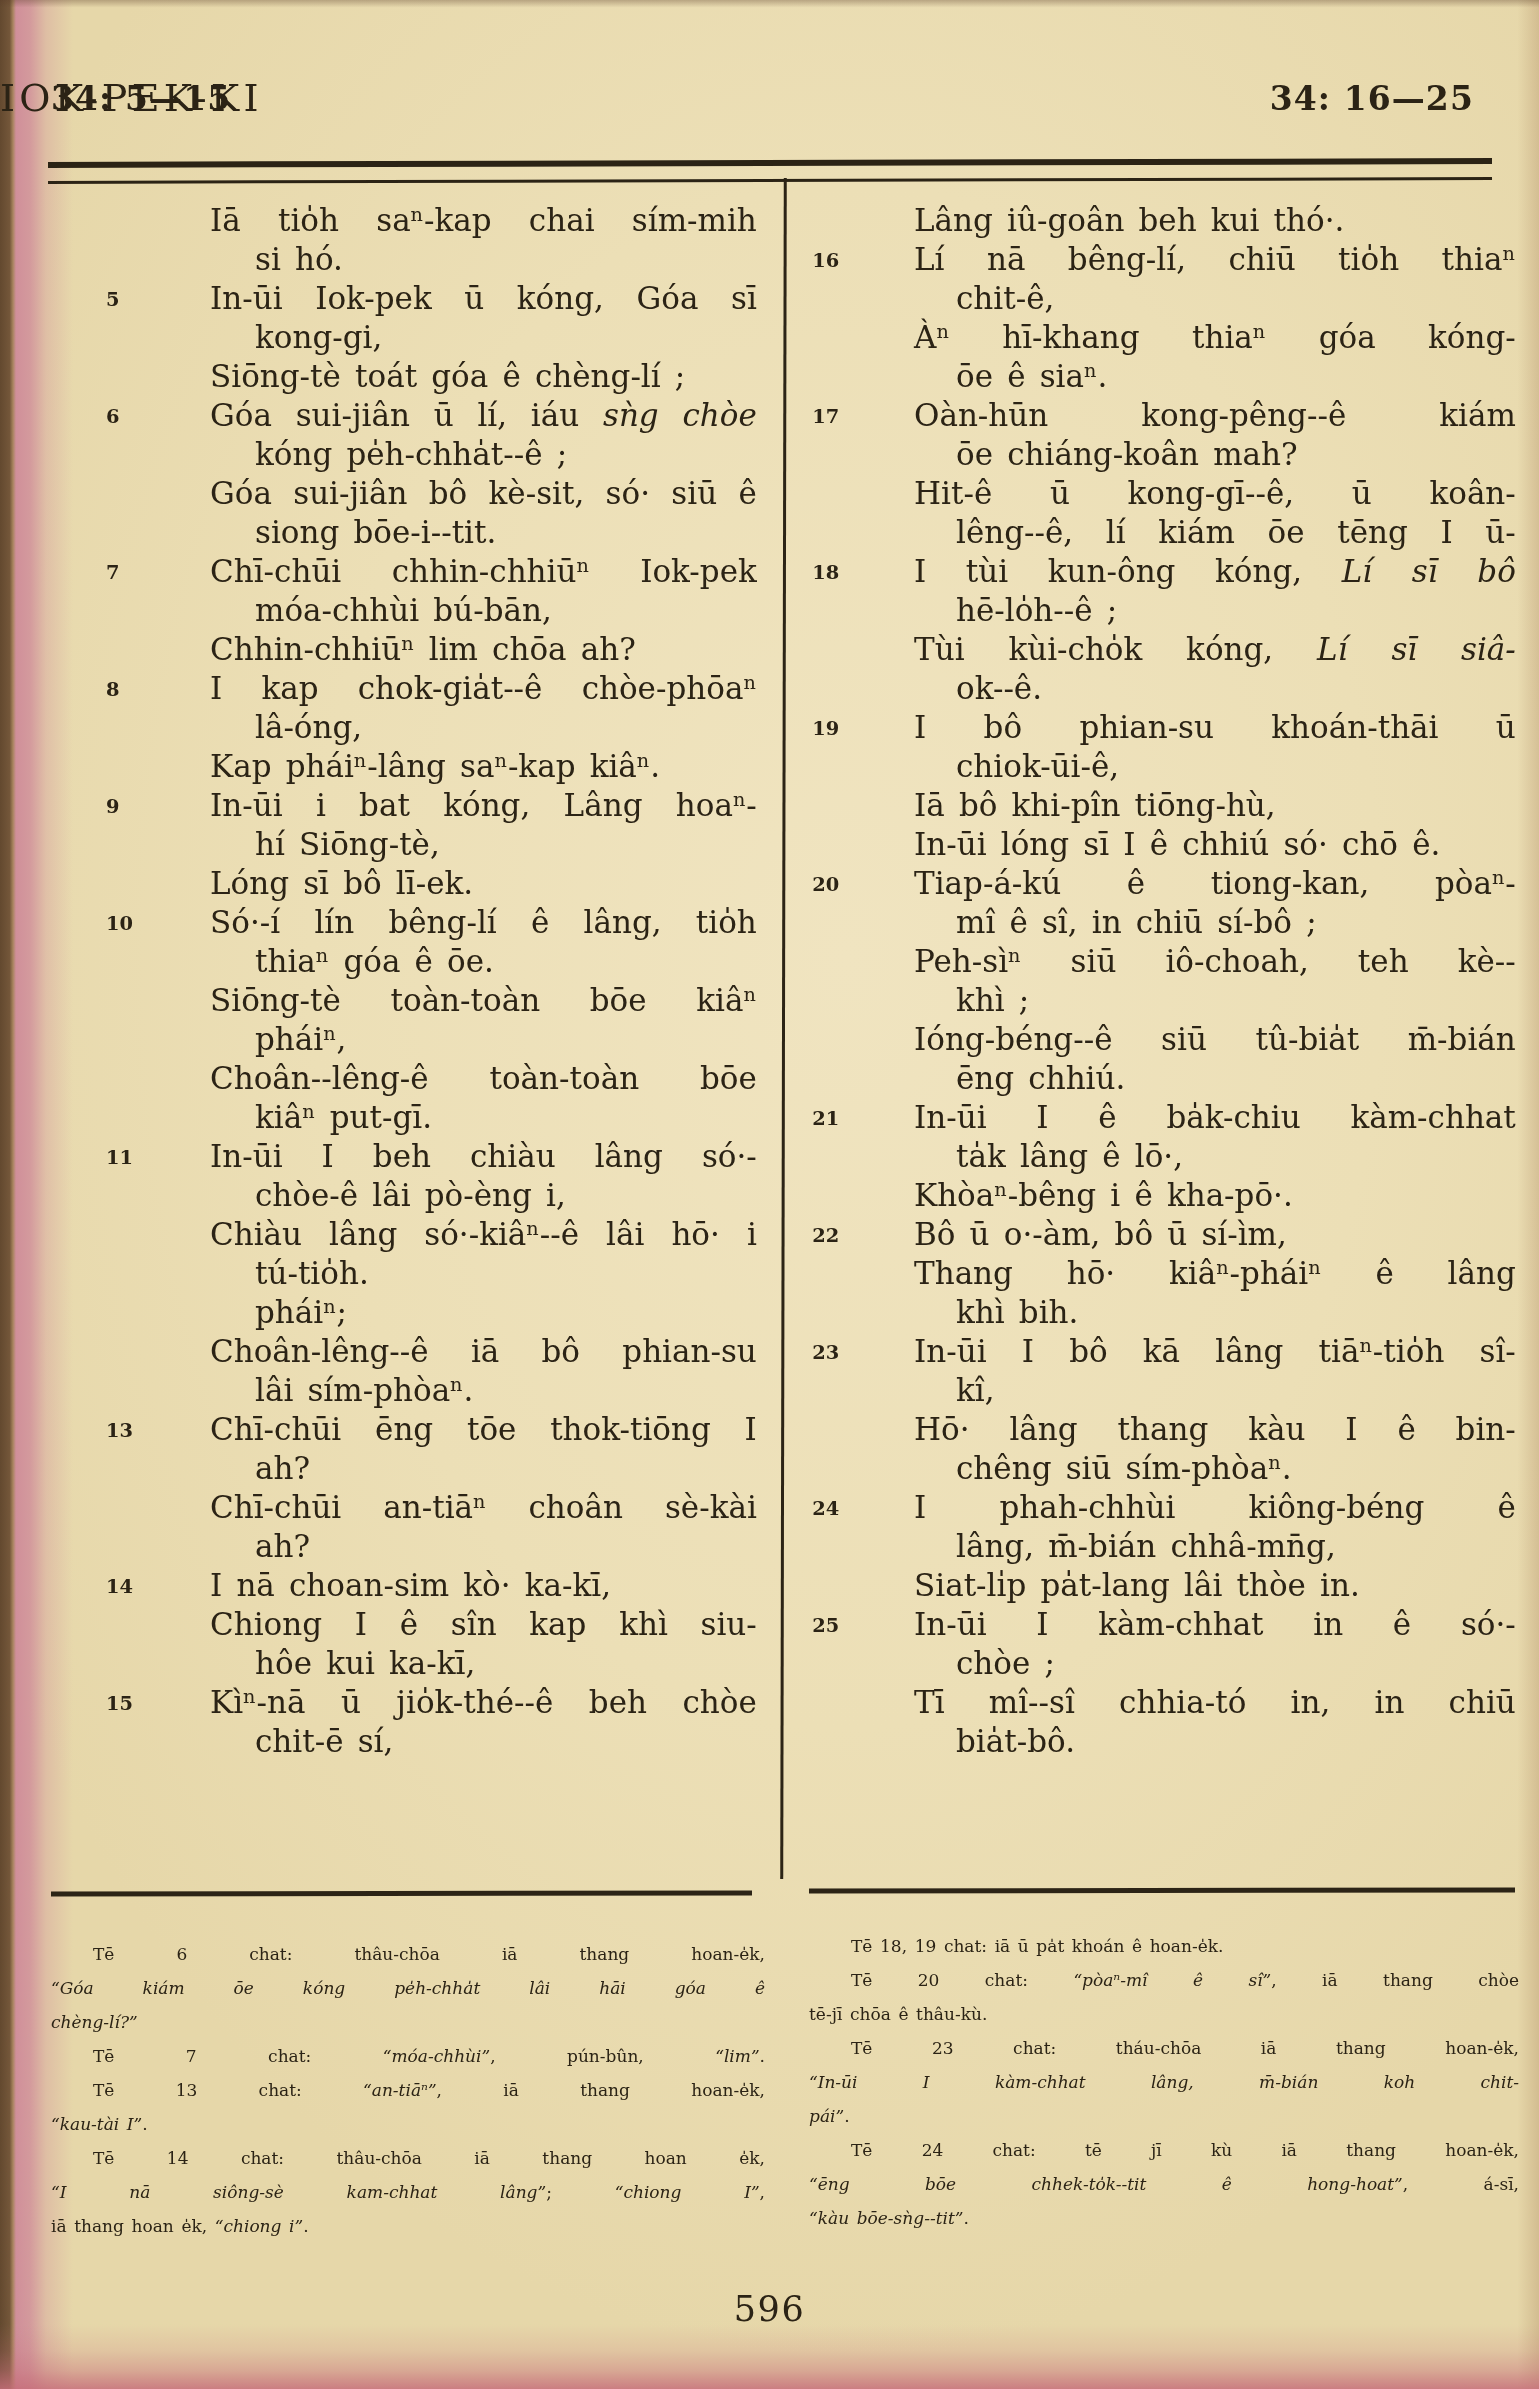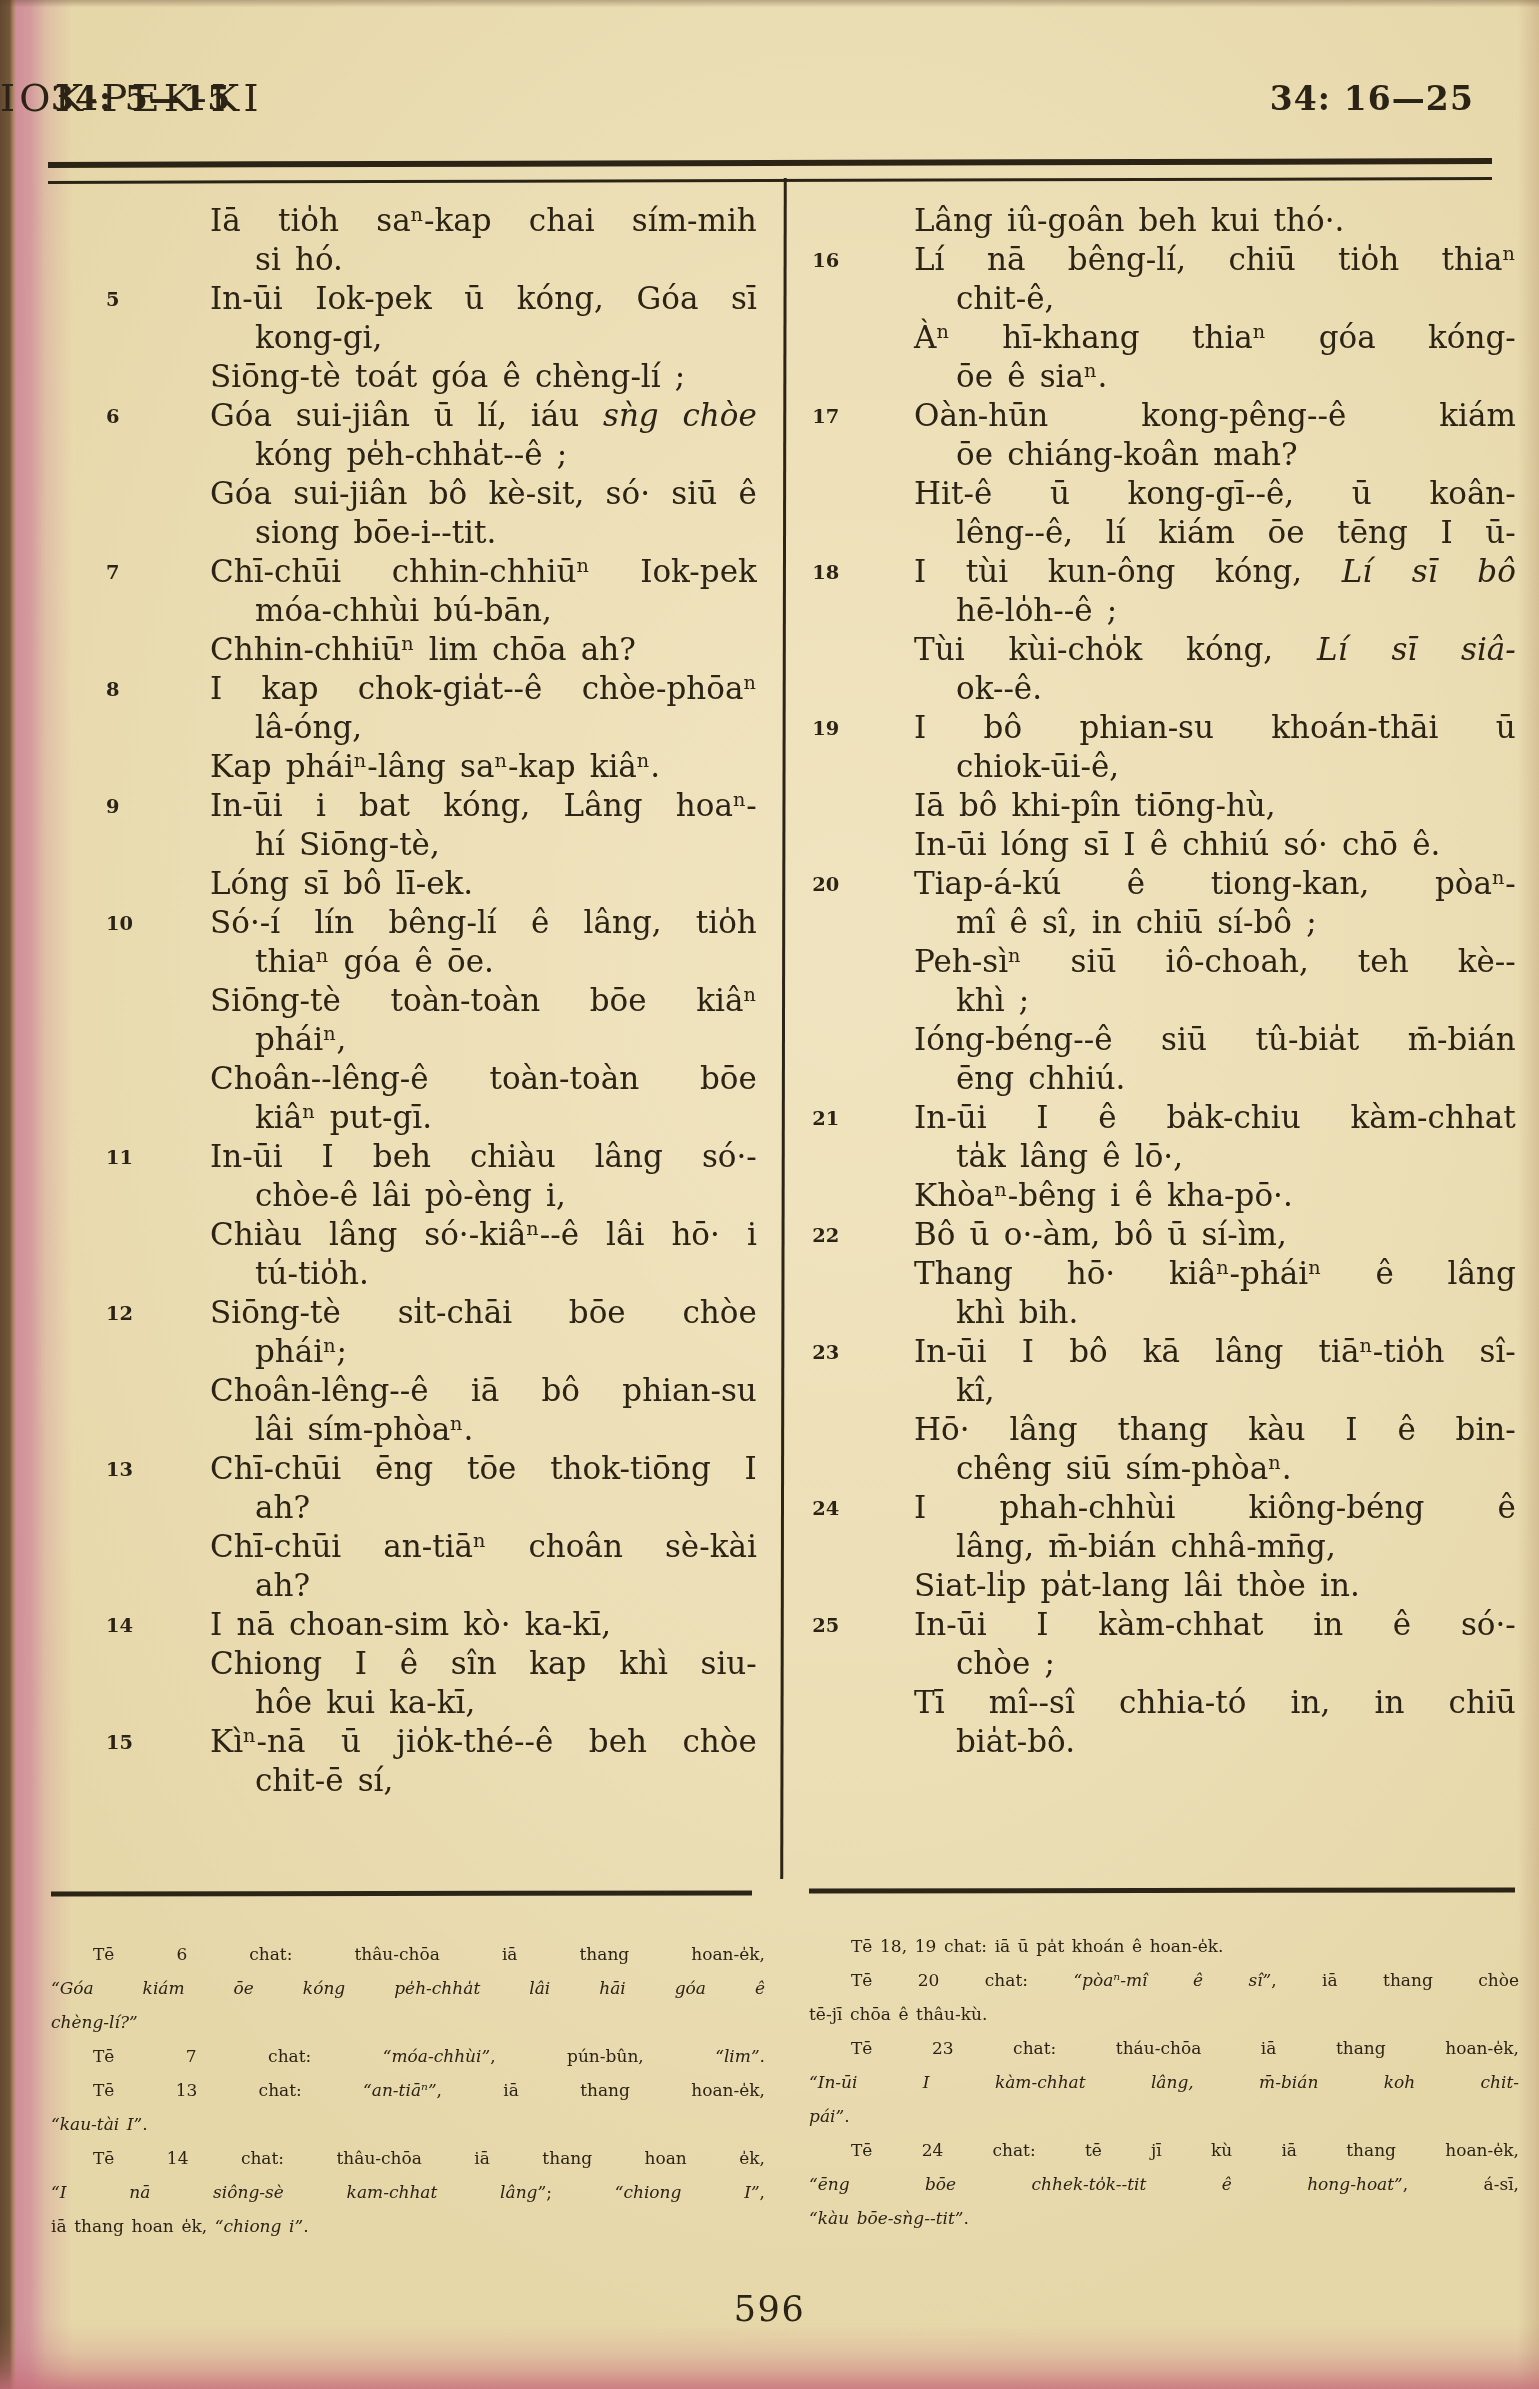--- a/index.html
+++ b/index.html
@@ -102,21 +102,20 @@
       <div class="vline just"><span class="vnum">10</span><span>Só·-í lín bêng-lí ê lâng, tio̍h</span></div>
       <div class="vline cont"><span>thiaⁿ góa ê ōe.</span></div>
       <div class="vline just"><span>Siōng-tè toàn-toàn bōe kiâⁿ</span></div>
       <div class="vline cont"><span>pháiⁿ,</span></div>
       <div class="vline just"><span>Choân--lêng-ê toàn-toàn bōe</span></div>
       <div class="vline cont"><span>kiâⁿ put-gī.</span></div>
       <div class="vline just"><span class="vnum">11</span><span>In-ūi I beh chiàu lâng só·-</span></div>
       <div class="vline cont"><span>chòe-ê lâi pò-èng i,</span></div>
       <div class="vline just"><span>Chiàu lâng só·-kiâⁿ--ê lâi hō· i</span></div>
       <div class="vline cont"><span>tú-tio̍h.</span></div>
-      <div class="vline just"><span class="vnum">12</span><span>Siōng-tè si̍t-chāi bōe chòe</span></div>
       <div class="vline cont"><span>pháiⁿ;</span></div>
       <div class="vline just"><span>Choân-lêng--ê iā bô phian-su</span></div>
       <div class="vline cont"><span>lâi sím-phòaⁿ.</span></div>
       <div class="vline just"><span class="vnum">13</span><span>Chī-chūi ēng tōe thok-tiōng I</span></div>
       <div class="vline cont"><span>ah?</span></div>
       <div class="vline just"><span>Chī-chūi an-tiāⁿ choân sè-kài</span></div>
       <div class="vline cont"><span>ah?</span></div>
       <div class="vline"><span class="vnum">14</span><span>I nā choan-sim kò· ka-kī,</span></div>
       <div class="vline just"><span>Chiong I ê sîn kap khì siu-</span></div>
       <div class="vline cont"><span>hôe kui ka-kī,</span></div>

